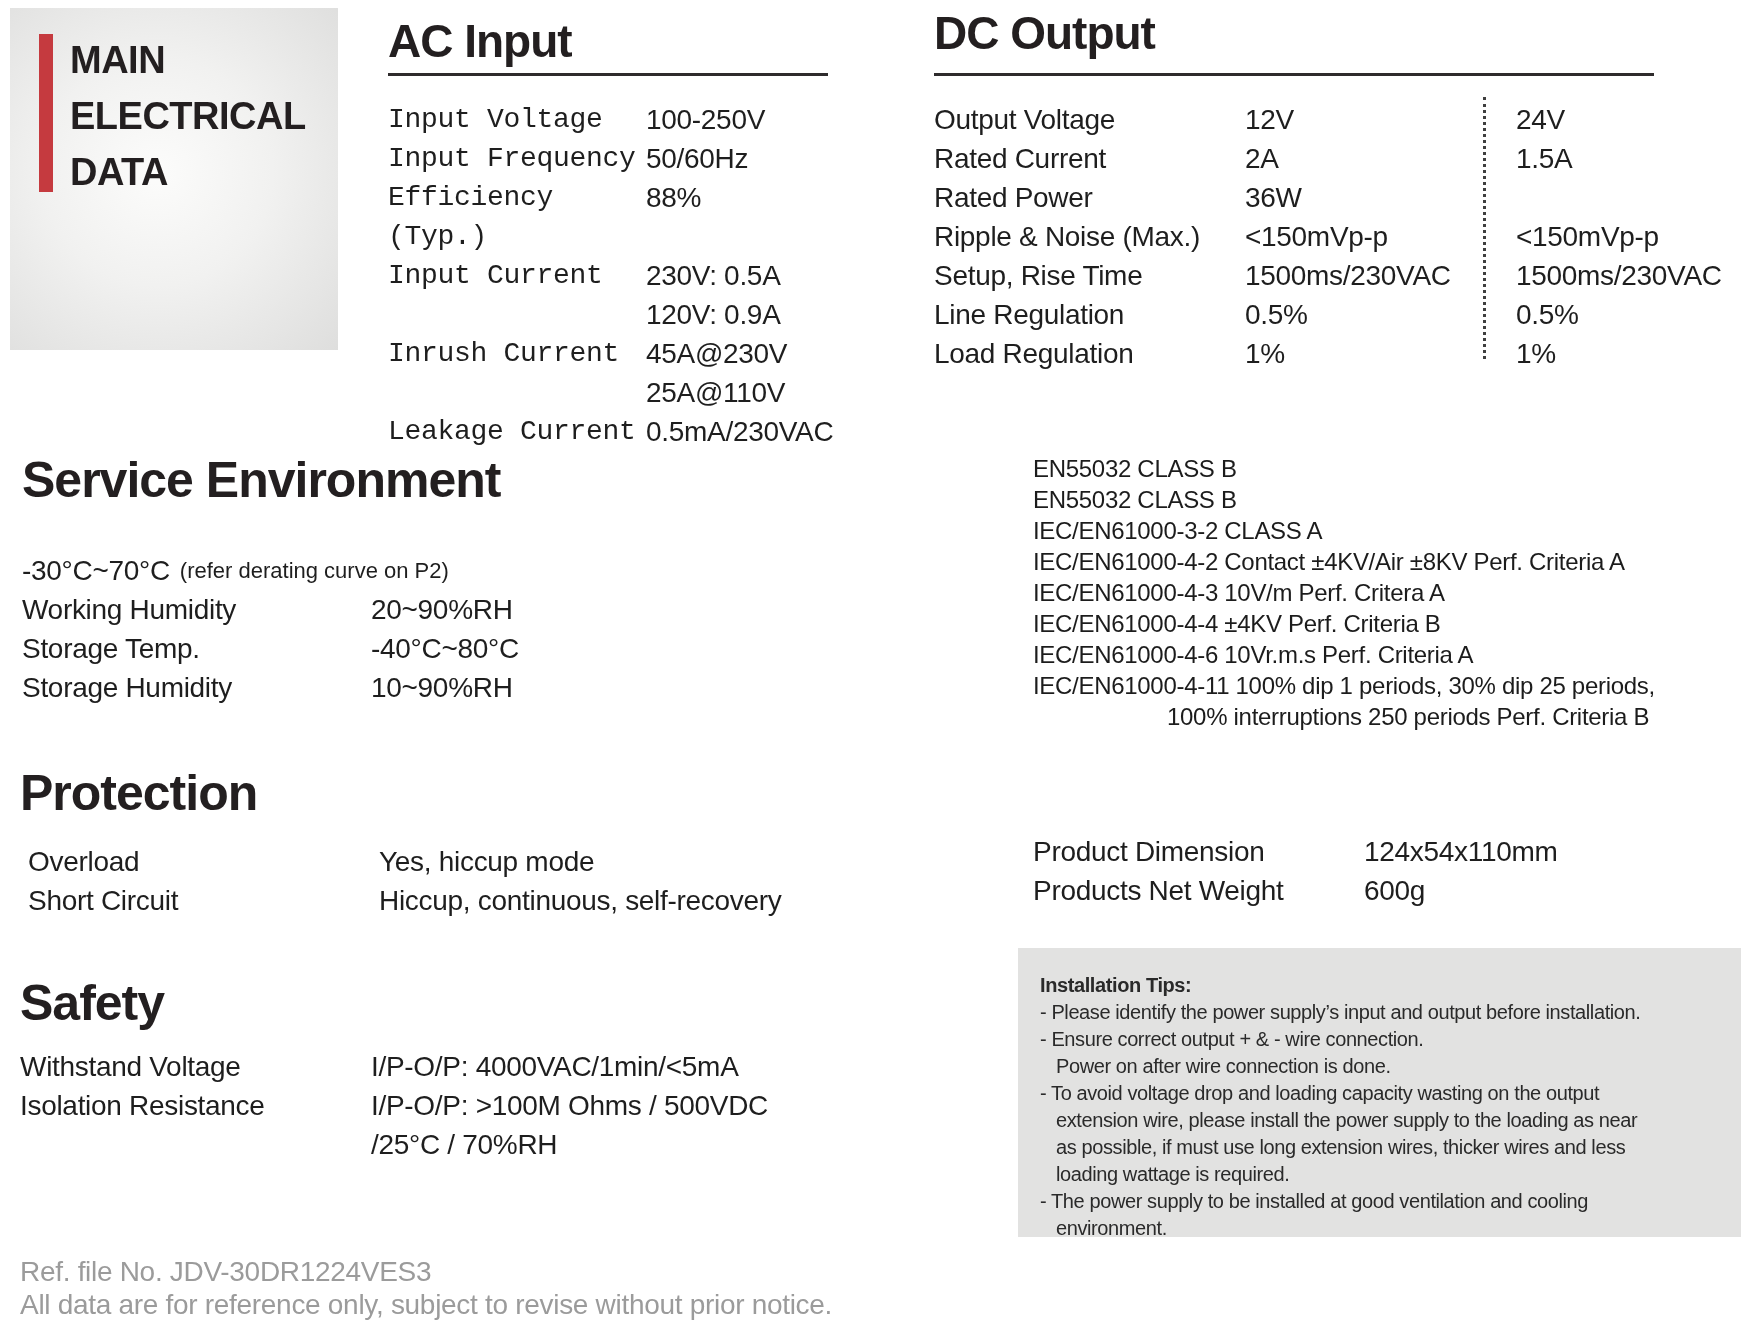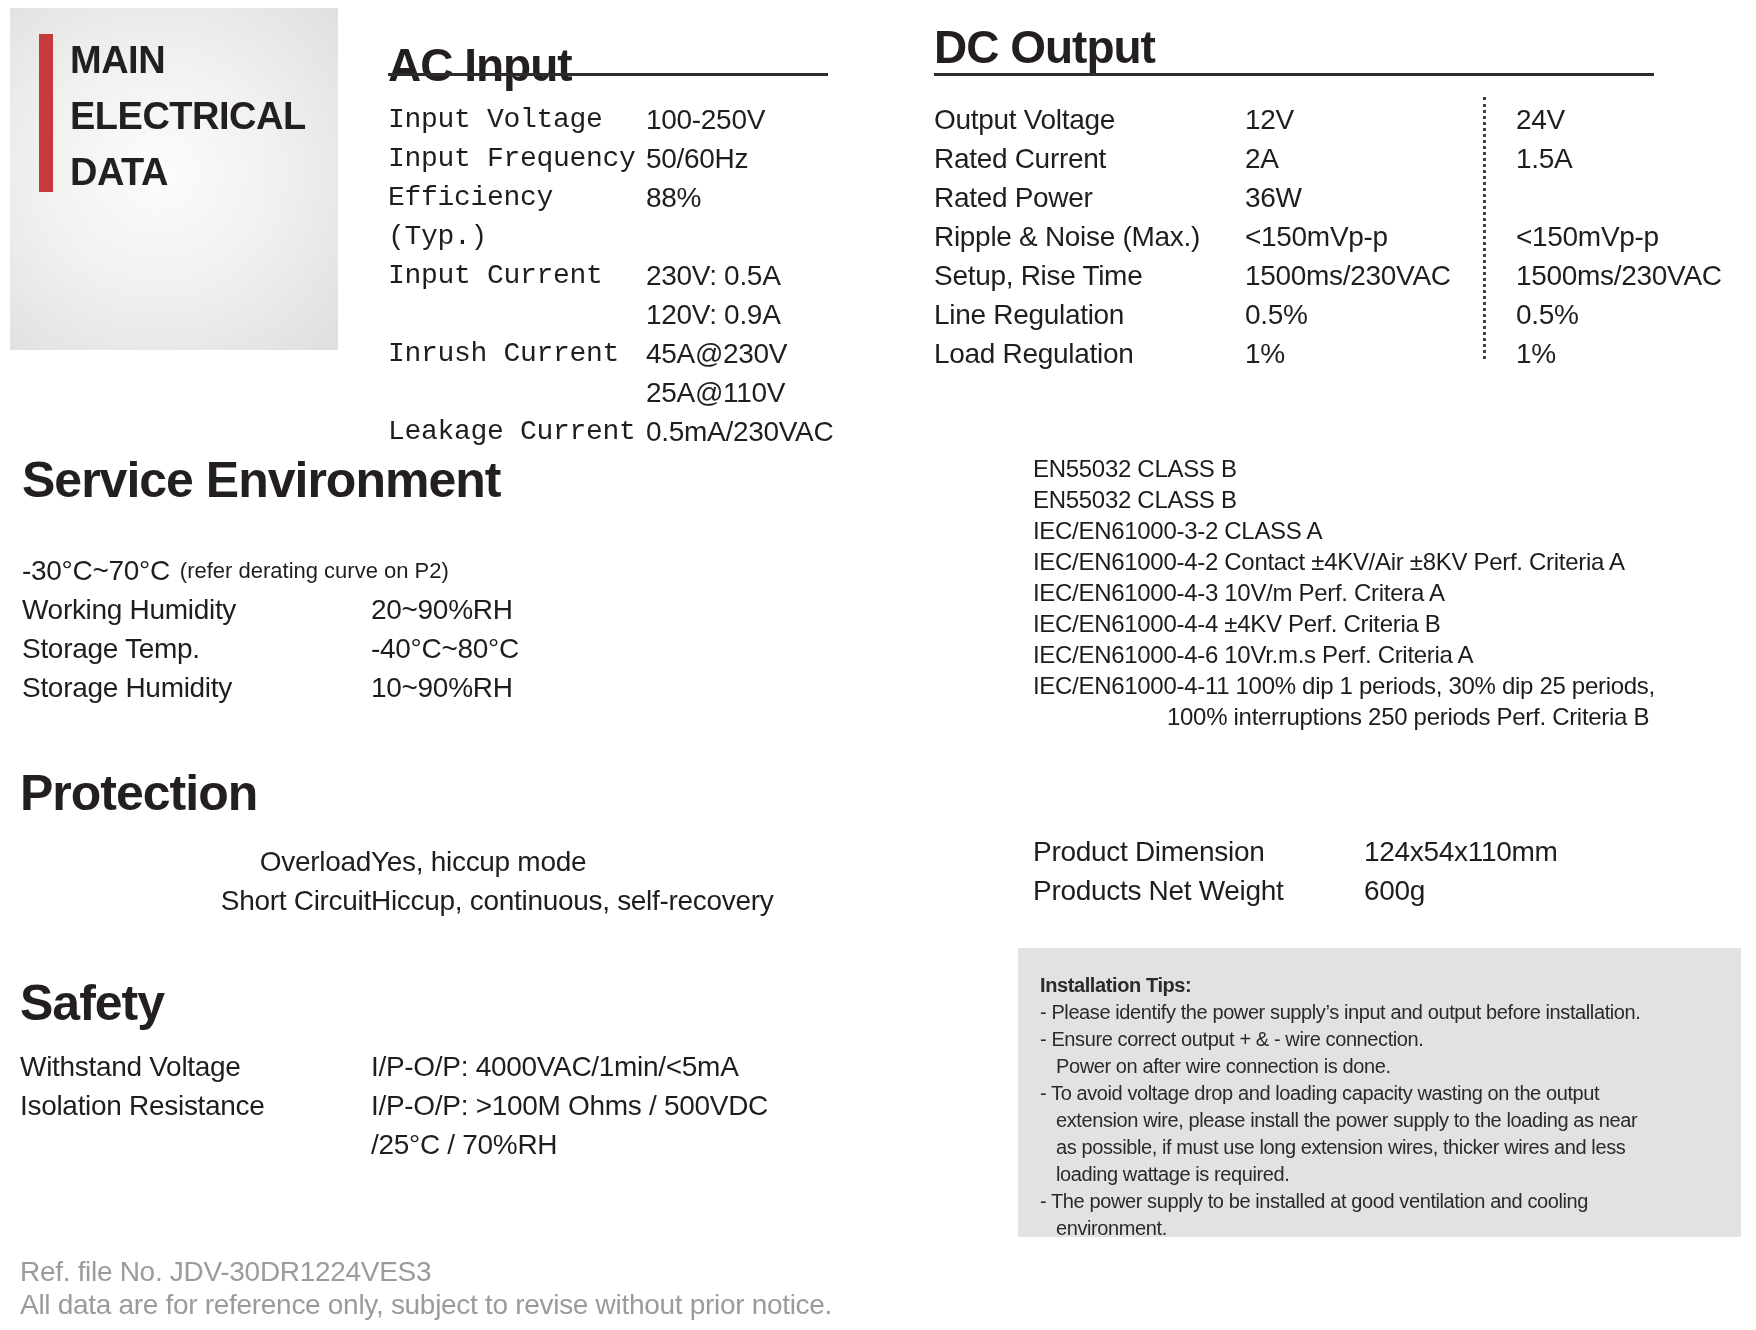--- a/index.html
+++ b/index.html
@@ -65,21 +65,21 @@
 
   <div class="header-box">
     <div class="accent-bar"></div>
     <div class="header-title">
       <div>MAIN</div>
       <div>ELECTRICAL</div>
       <div>DATA</div>
     </div>
   </div>
 
-  <div class="sec-title title-m" style="left:388px; top:18px;margin-top:24px;">AC Input</div>
+  <div class="sec-title title-m" style="left:388px; top:18px;">AC Input</div>
   <div class="rule" style="left:388px; top:73px; width:440px;"></div>
   <div class="rows ac-rows" style="left:388px; top:100px;">
     <div class="spec-row">
         <span class="lbl">Input Voltage</span>
         <span class="val">100-250V</span>
       </div>
     <div class="spec-row">
         <span class="lbl">Input Frequency</span>
         <span class="val">50/60Hz</span>
       </div>
@@ -102,21 +102,21 @@
     <div class="spec-row">
         <span class="lbl"></span>
         <span class="val">25A@110V</span>
       </div>
     <div class="spec-row">
         <span class="lbl">Leakage Current</span>
         <span class="val">0.5mA/230VAC</span>
       </div>
   </div>
 
-  <div class="sec-title title-m" style="left:934px; top:24px;">DC Output</div>
+  <div class="sec-title title-m" style="left:934px; top:10px;">DC Output</div>
   <div class="rule" style="left:934px; top:73px; width:720px;"></div>
   <div class="dotted-sep"></div>
   <div class="rows dc-rows" style="left:934px; top:100px;">
     <div class="spec-row">
         <span class="lbl">Output Voltage</span>
         <span class="v1">12V</span>
         <span class="v2">24V</span>
       </div>
     <div class="spec-row">
         <span class="lbl">Rated Current</span>
@@ -175,21 +175,21 @@
     <div>IEC/EN61000-3-2 CLASS A</div>
     <div>IEC/EN61000-4-2 Contact ±4KV/Air ±8KV Perf. Criteria A</div>
     <div>IEC/EN61000-4-3 10V/m Perf. Critera A</div>
     <div>IEC/EN61000-4-4 ±4KV Perf. Criteria B</div>
     <div>IEC/EN61000-4-6 10Vr.m.s Perf. Criteria A</div>
     <div>IEC/EN61000-4-11 100% dip 1 periods, 30% dip 25 periods,</div>
     <div class="indent">100% interruptions 250 periods Perf. Criteria B</div>
   </div>
 
   <div class="sec-title title-l" style="left:20px; top:768px;">Protection</div>
-  <div class="rows prot-rows" style="left:20px; top:842px;text-align:right;">
+  <div class="rows prot-rows" style="left:28px; top:842px;">
     <div class="spec-row">
         <span class="lbl">Overload</span>
         <span class="val">Yes, hiccup mode</span>
       </div>
     <div class="spec-row">
         <span class="lbl">Short Circuit</span>
         <span class="val">Hiccup, continuous, self-recovery</span>
       </div>
   </div>
 

